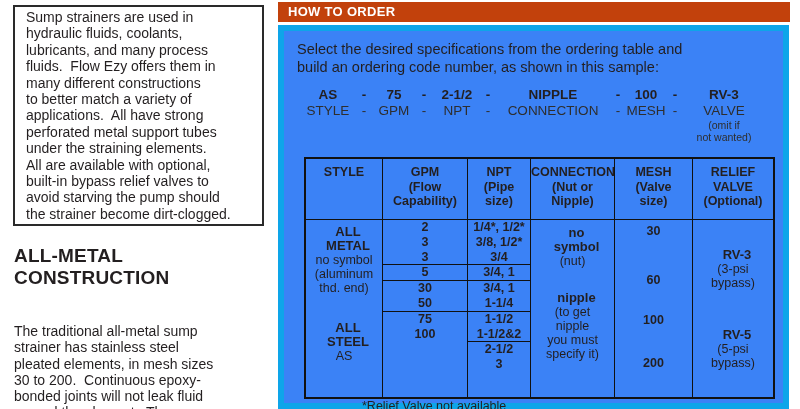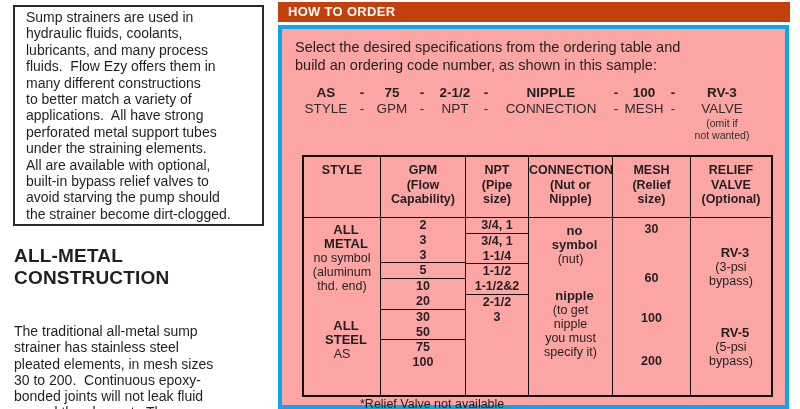--- a/index.html
+++ b/index.html
@@ -26,21 +26,21 @@
   }
   
   .order-header-bar{
     position:absolute;left:278px;top:2px;width:512px;height:20px;
     background:#c2410c;color:#fff;font-weight:bold;font-size:13px;
     line-height:20px;padding-left:10px;box-sizing:border-box;
     letter-spacing:.3px;
   }
   .order-panel{
     position:absolute;left:278px;top:25px;width:511px;height:384px;
-    background:#fca5a5;border:4px solid #0ea5e9;box-sizing:border-box;
+    background:#3b82f6;border:6px solid #0ea5e9;box-sizing:border-box;
   }
   .order-intro{
     position:absolute;left:13px;top:9px;width:490px;
     font-size:14.5px;line-height:18px;white-space:pre-wrap;
   }
   
   .sample-row{
     position:absolute;left:16px;top:56px;width:478px;
     display:flex;align-items:flex-start;
   }
@@ -185,21 +185,21 @@
         <div>(Pipe</div>
         <div>size)</div>
       </div>
       <div class="cell c4 hcell">
         <div>CONNECTION</div>
         <div>(Nut or</div>
         <div>Nipple)</div>
       </div>
       <div class="cell c5 hcell">
         <div>MESH</div>
-        <div>(Relief</div>
+        <div>(Valve</div>
         <div>size)</div>
       </div>
       <div class="cell c6 hcell">
         <div>RELIEF</div>
         <div>VALVE</div>
         <div>(Optional)</div>
       </div>
     </div>
 
     <div class="trow tbody">
@@ -218,34 +218,35 @@
       <div class="cell c2">
         <div class="grp">
           <div class="num">2</div>
           <div class="num">3</div>
           <div class="num">3</div>
         </div>
         <div class="grp">
           <div class="num">5</div>
         </div>
         <div class="grp">
-          <div class="num">10</div>
-          <div class="num">20</div>
-        </div>
-        <div class="grp">
           <div class="num">30</div>
           <div class="num">50</div>
         </div>
         <div class="grp">
           <div class="num">75</div>
           <div class="num">100</div>
         </div>
       </div>
 
       <div class="cell c3">
+        <div class="grp">
+          <div class="num">1/4*, 1/2*</div>
+          <div class="num">3/8, 1/2*</div>
+          <div class="num">3/4</div>
+        </div>
         <div class="grp">
           <div class="num">3/4, 1</div>
         </div>
         <div class="grp">
           <div class="num">3/4, 1</div>
           <div class="num">1-1/4</div>
         </div>
         <div class="grp">
           <div class="num">1-1/2</div>
           <div class="num">1-1/2&amp;2</div>

